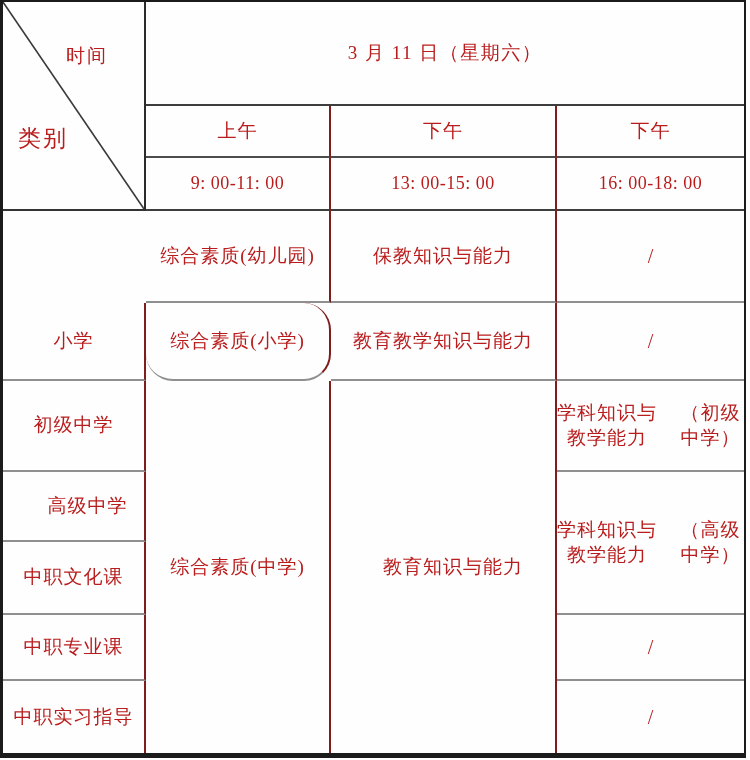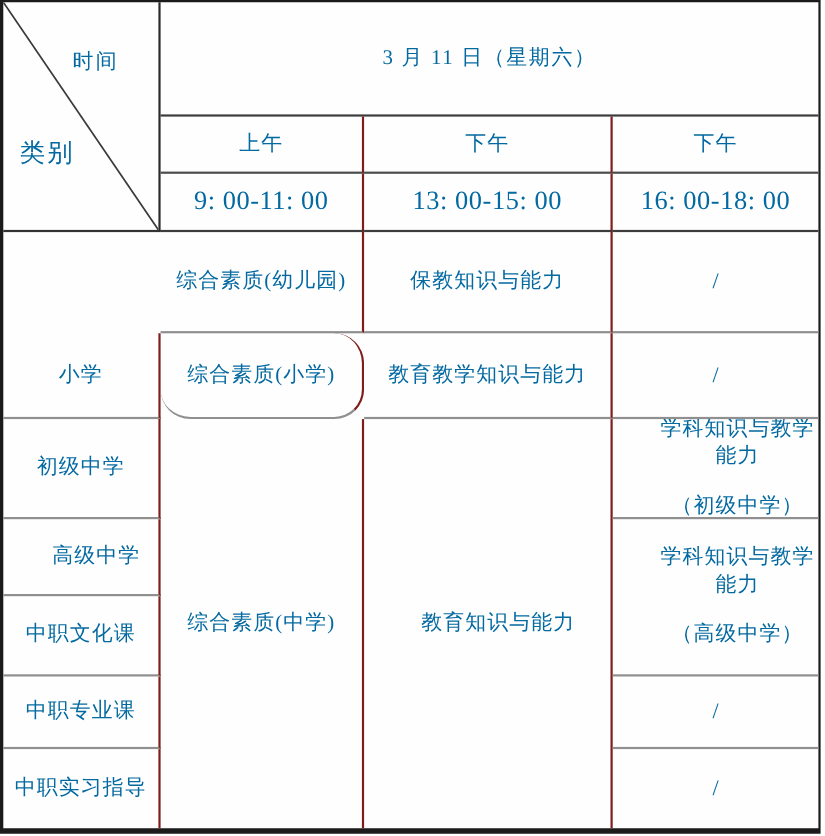--- a/index.html
+++ b/index.html
@@ -8,21 +8,21 @@
     background: #ffffff;
   }
   * { box-sizing: border-box; }
 
   .page {
     position: relative;
     width: 750px;
     height: 760px;
     background: #ffffff;
     font-family: "Liberation Serif", "DejaVu Serif", serif;
-    color: #0369a1;
+    color: #b91c1c;
     overflow: hidden;
   }
 
   .exam-table {
     position: absolute;
     left: 0;
     top: 0;
     width: 746px;
     height: 758px;
     background: #fefefe;
@@ -93,22 +93,22 @@
   .c-r6c4  { grid-area: 6 / 4 / 7 / 5; }
 
   .c-r7c1  { grid-area: 7 / 1 / 8 / 2; padding-left: 28px; }
   .c-merge4 { grid-area: 7 / 4 / 9 / 5; }
   .c-r8c1  { grid-area: 8 / 1 / 9 / 2; font-family: Liberation Serif, serif; }
   .c-r9c1  { grid-area: 9 / 1 / 10 / 2; }
   .c-r9c4  { grid-area: 9 / 4 / 10 / 5; }
   .c-r10c1 { grid-area: 10 / 1 / 11 / 2; }
   .c-r10c4 { grid-area: 10 / 4 / 11 / 5; }
 
-  .twoline { flex-direction: column; gap: 20px; padding-left: 40px; }
-  .times { font-size: 24px; letter-spacing: 0.5px; }
+  .twoline { flex-direction: row; gap: 20px; }
+  .times { font-size: 18px; letter-spacing: 0.5px; }
   .slash { font-size: 20px; letter-spacing: 0; }
   .datecell { letter-spacing: 1.5px; }
 </style>
 </head>
 <body>
 
 <div class="page">
   <div class="exam-table">
 
     <div class="corner">

